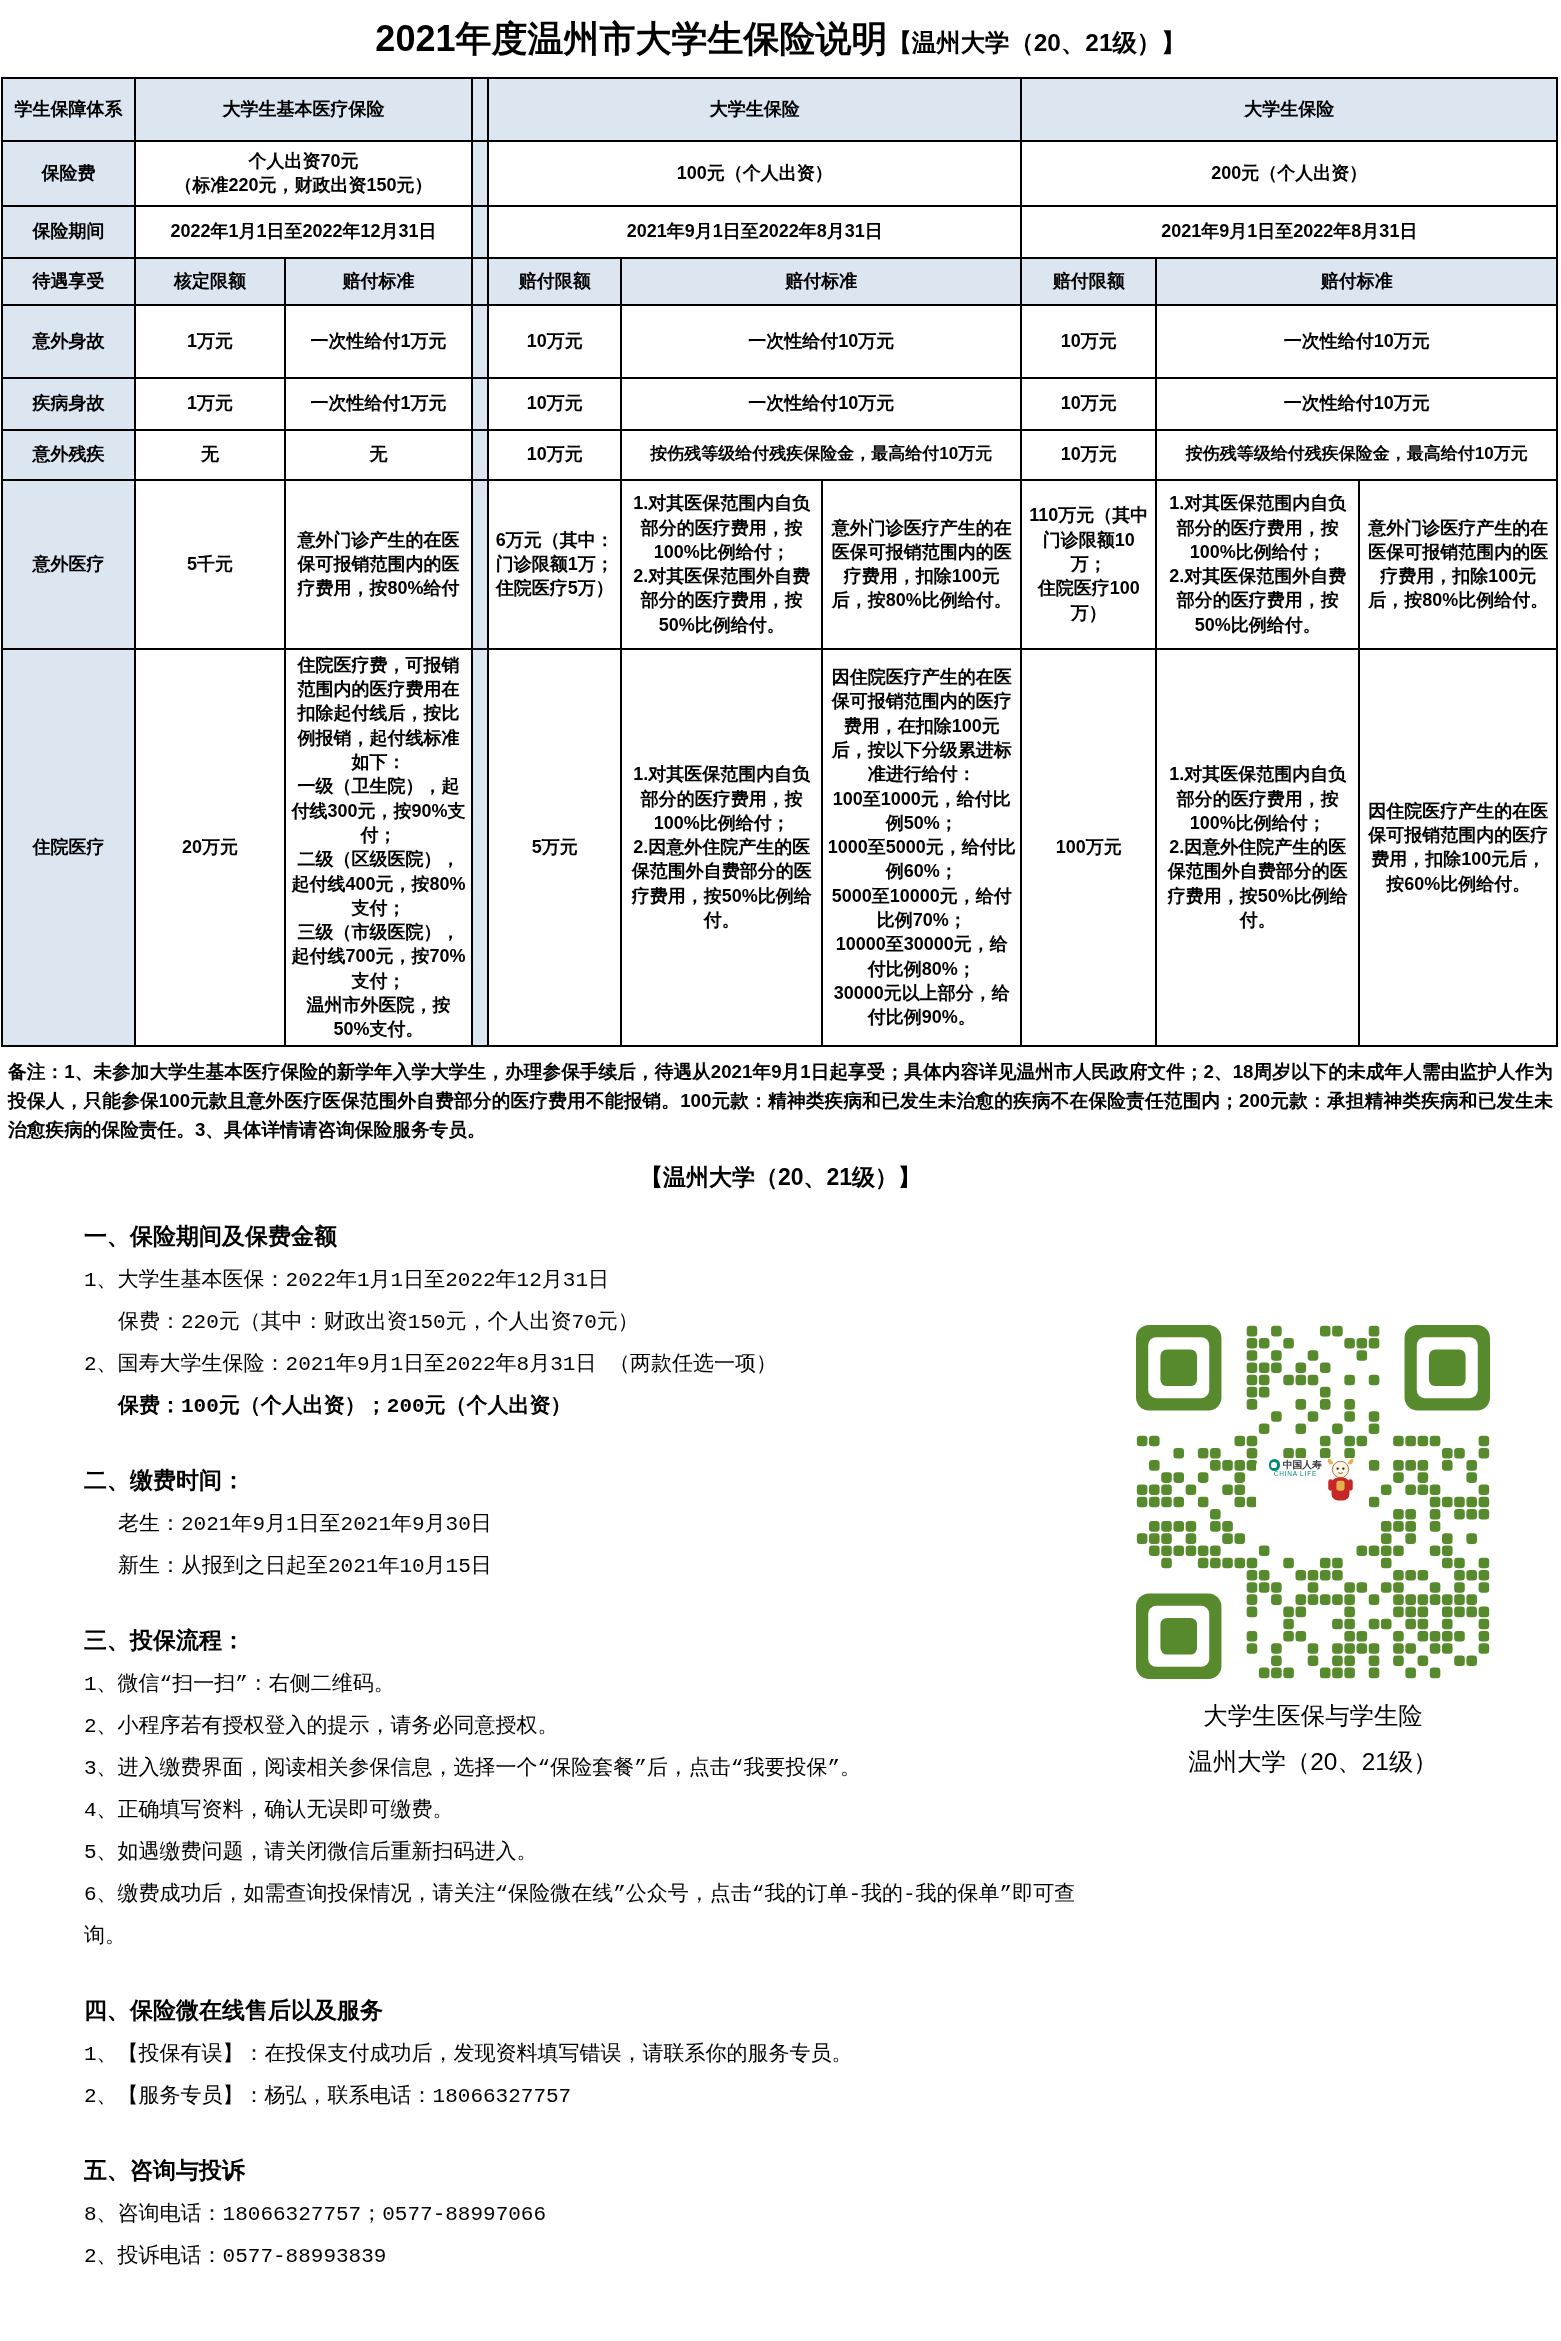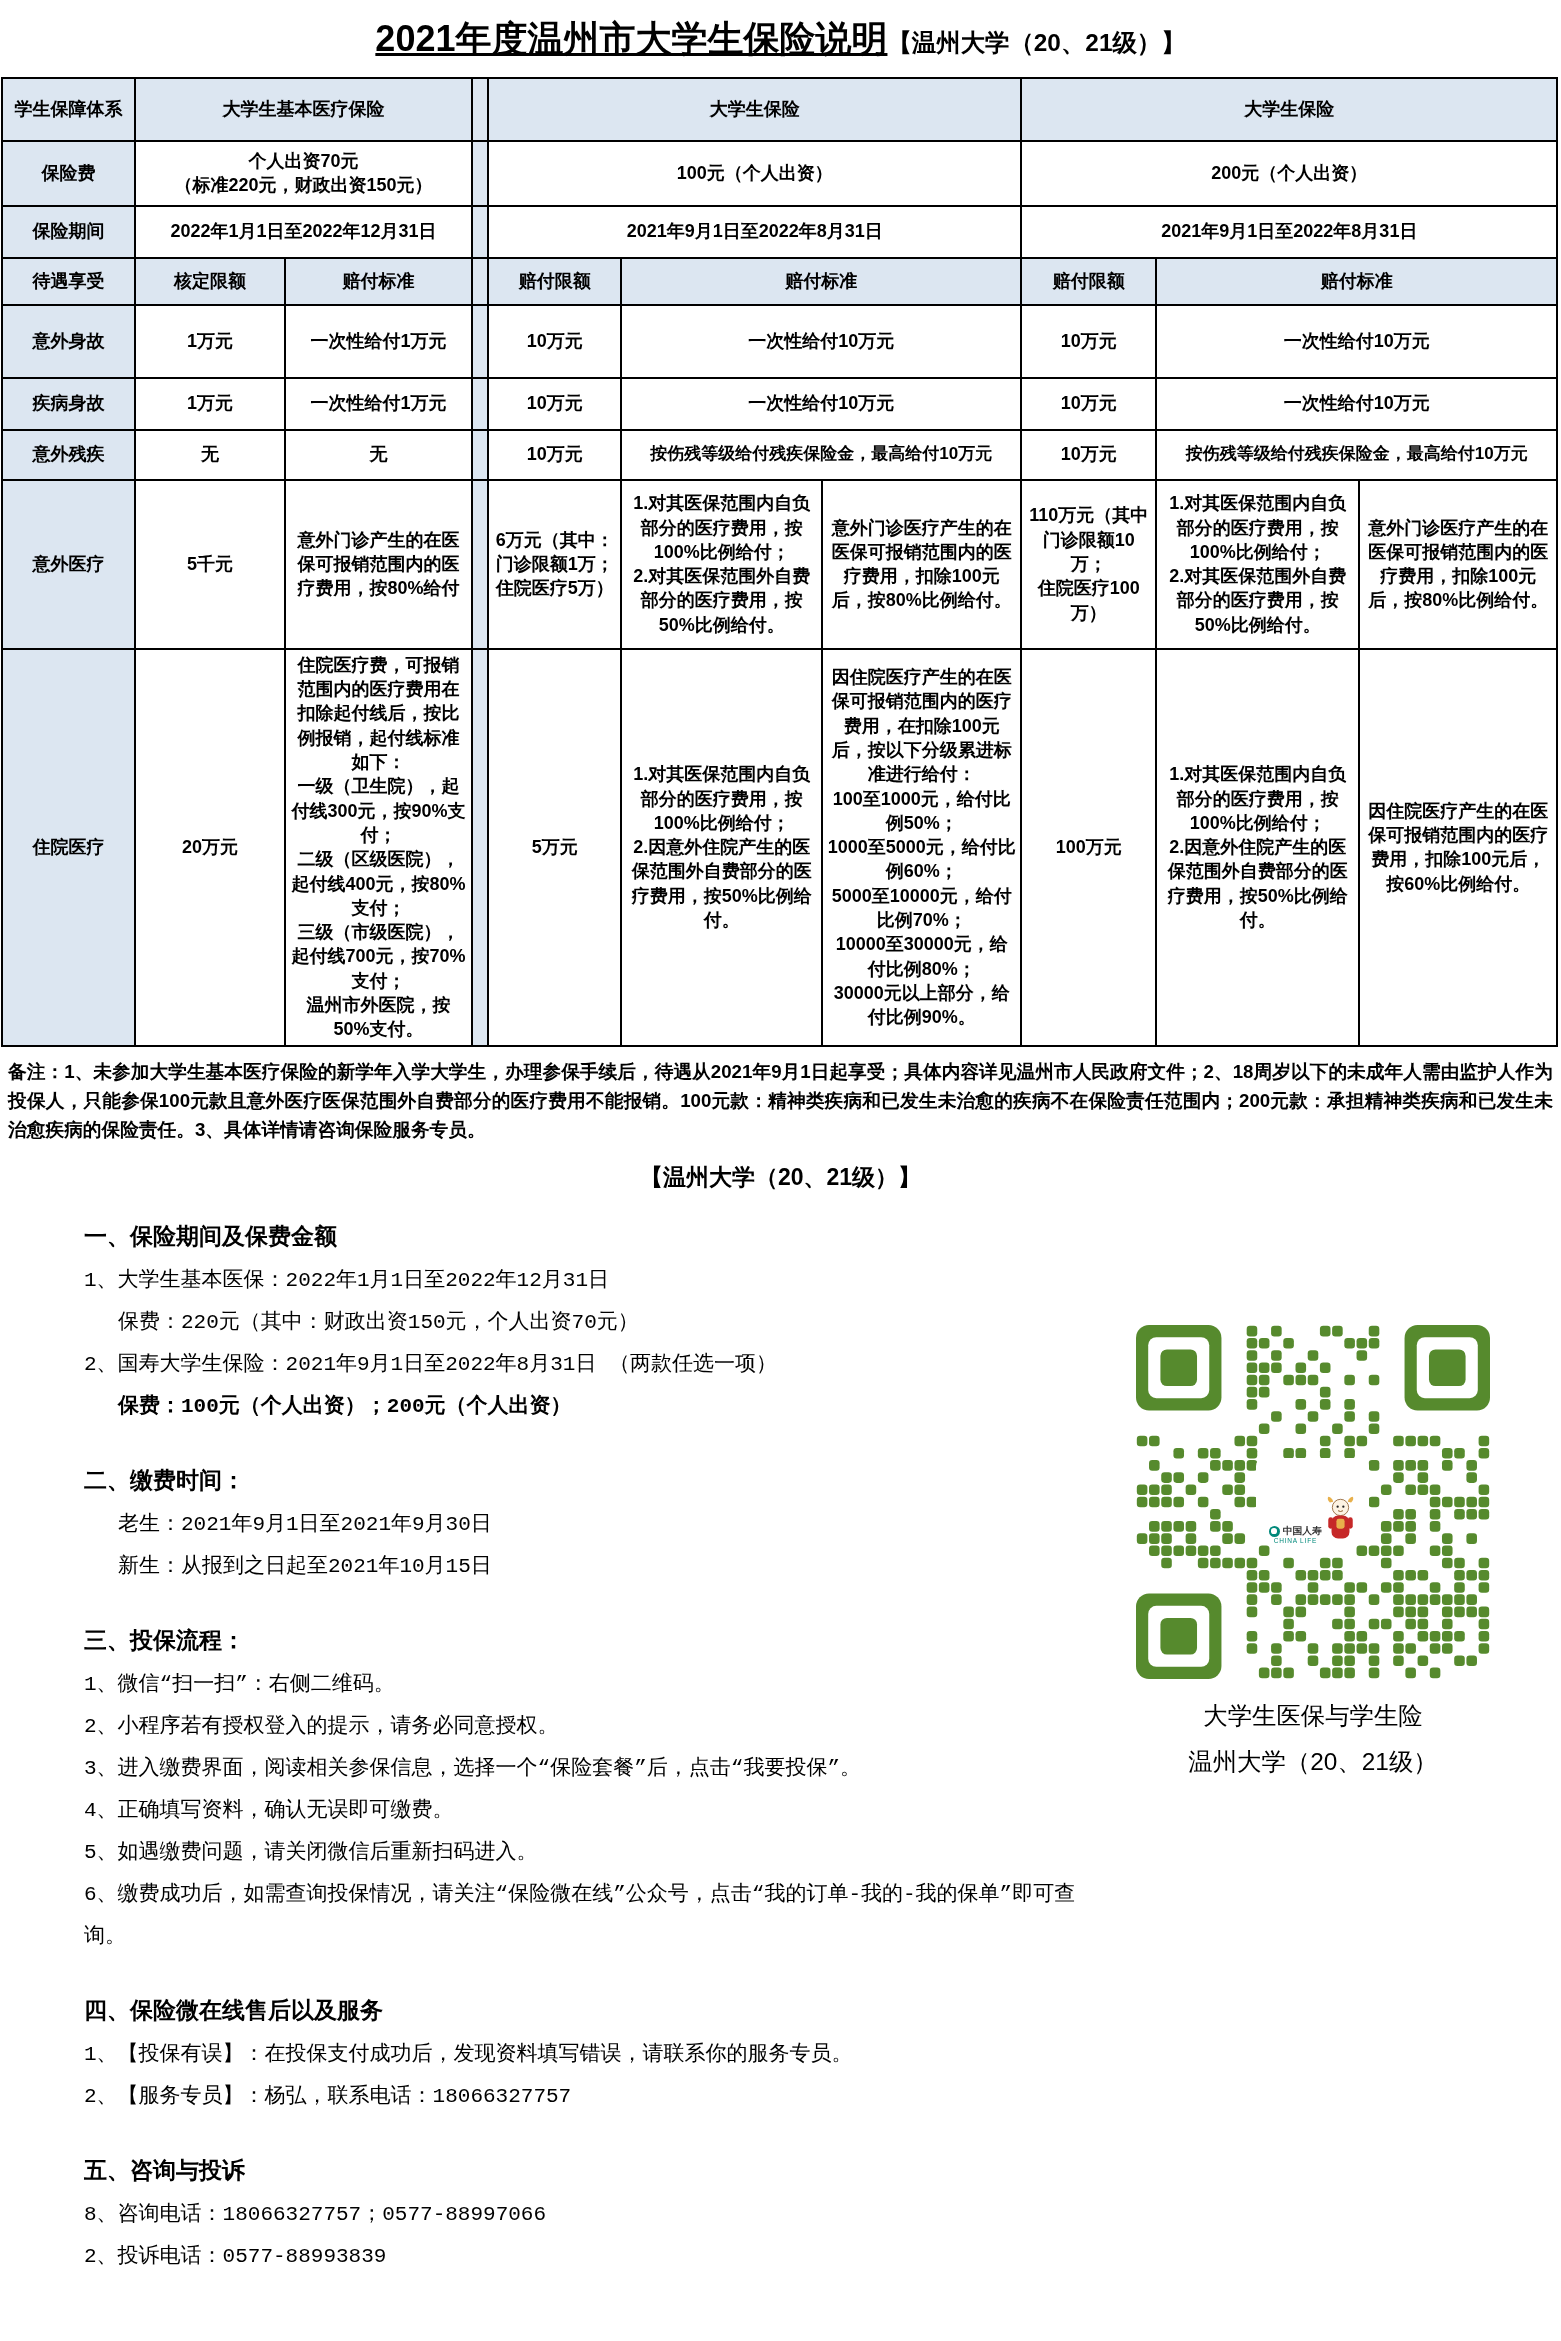--- a/index.html
+++ b/index.html
@@ -3,21 +3,21 @@
 <meta charset="utf-8">
 <style>
   html,body{margin:0;padding:0;background:#fff;}
   .page{
     width:1561px;min-height:2342px;margin:0 auto;background:#fff;
     font-family:"Liberation Sans",sans-serif;color:#000;box-sizing:border-box;
     padding-top:14.6px;
   }
   
   .title1{ text-align:center; margin:0 0 13px 0; }
-  .title1 .main{ font-size:36px; font-weight:bold;text-decoration:underline; }
+  .title1 .main{ font-size:36px; font-weight:bold; }
   .title1 .sub{ font-size:24.4px; font-weight:bold; }
   
   table.main{ border-collapse:collapse; table-layout:fixed; margin:0 1px; width:1555px; }
   table.main td{
     border:2.4px solid #000; text-align:center; vertical-align:middle;
     font-weight:bold; font-size:18px; padding:3.3px 4.1px; white-space:pre-line;
     overflow:hidden; box-sizing:border-box; line-height:1.35;
   }
   td.blue{ background:var(--header-blue,#dce6f1); }
   td.sp{ background:var(--header-blue,#dce6f1); padding:0; }
@@ -38,21 +38,21 @@
     font-size:21px; font-family:Liberation Mono, monospace; line-height:2.0;
     max-width:1016px;
   }
   .sec-line.indent{ padding-left:34px; }
   .sec-line.bold-line{ font-weight:bold; }
   
   .qr-wrap{ position:absolute; top:104px; right:72px; width:354px; text-align:center; }
   .qr-box{ position:relative; width:354px; height:354px; }
   .qr-center{
     position:absolute; left:120px; top:133px; width:113px; height:87px;
-    background:#fff; border-radius:8.1px; display:flex; align-items:flex-end;
+    background:#fff; border-radius:8.1px; display:flex; align-items:flex-start;
     justify-content:center; gap:3.3px;
   }
   .qr-logo{ text-align:center; line-height:1.05; }
   .qr-logo .dot{
     display:inline-block; width:11.4px; height:11.4px; border-radius:50%;
     background:var(--logo-teal,#00897b); vertical-align:middle; margin-right:2.4px;
     position:relative;
   }
   .qr-logo .dot::after{
     content:""; position:absolute; left:2.4px; top:2.4px; width:5.7px; height:5.7px;

